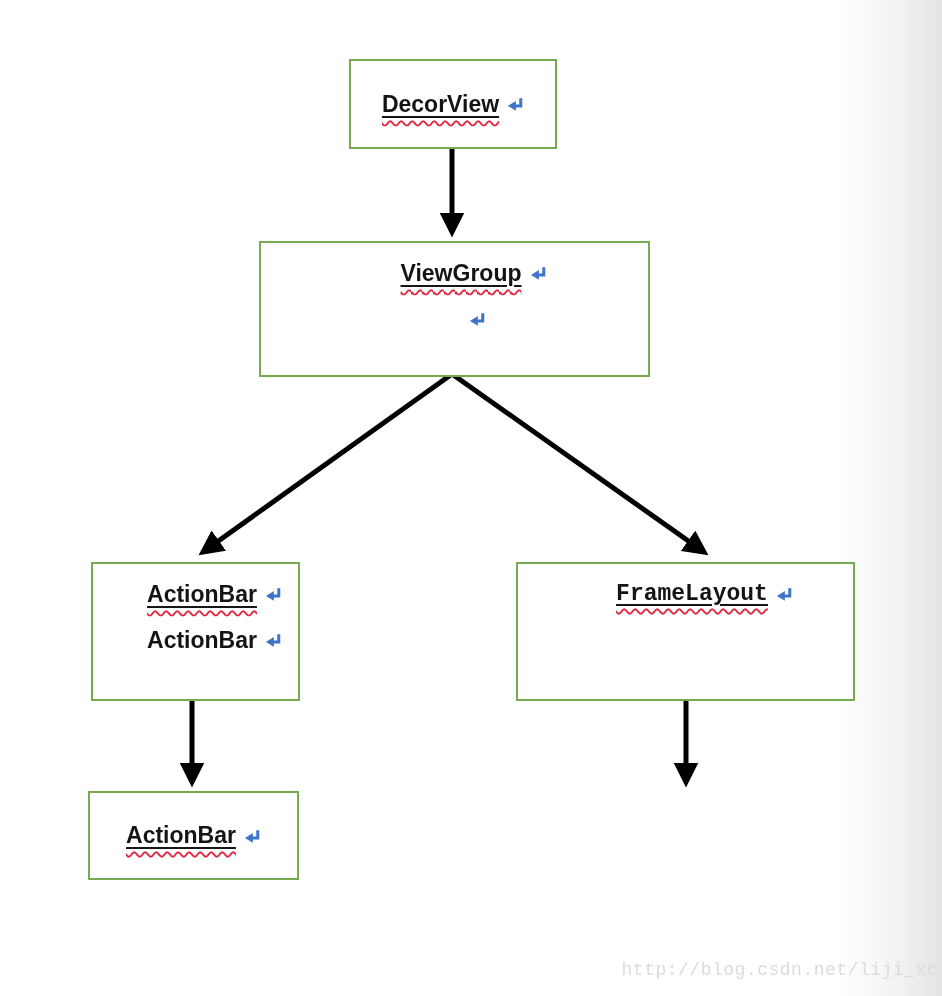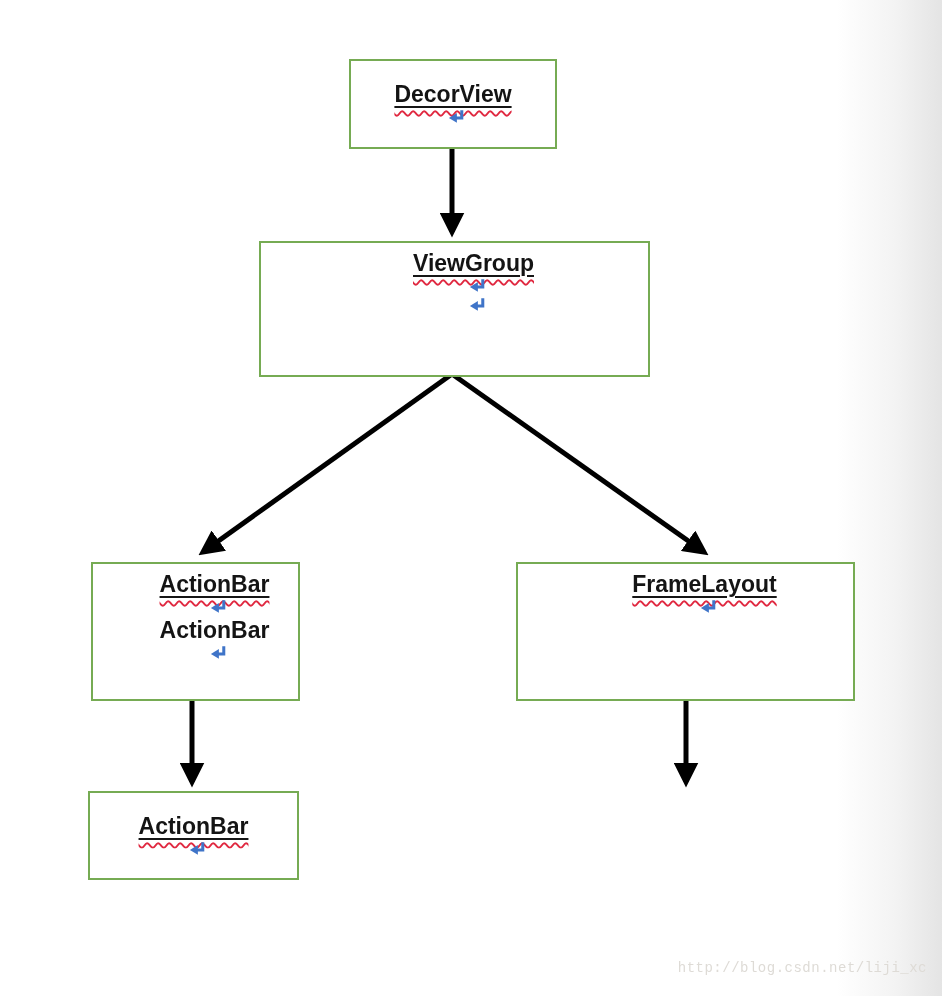--- a/index.html
+++ b/index.html
@@ -45,21 +45,20 @@
   .v-top    { justify-content: flex-start; padding-top: 7px; padding-left: 38px; }
 
   .nline {
     height: 46px;
     display: flex;
     align-items: center;
     white-space: nowrap;
     font-size: 23px;
     font-weight: bold;
     color: #141414;
-    flex-direction: column;
   }
 
   
   .flagged {
     text-decoration-line: underline;
     text-decoration-style: wavy;
     text-decoration-color: #e02840;
     text-decoration-thickness: 2px;
     text-underline-offset: 8px;
   }
@@ -73,25 +72,25 @@
 
   .ret {
     width: 18px; height: 16px;
     margin-left: 7px;
     flex: 0 0 auto;
     transform: translateY(1px);
   }
 
   .watermark {
     position: absolute;
-    right: 15px;
+    right: 4px;
     top: 960px;
     z-index: 3;
     font-family: "Liberation Mono", "DejaVu Sans Mono", monospace;
-    font-size: 14px;
+    font-size: 18px;
     letter-spacing: 0.5px;
     color: #dedbd6;
     white-space: nowrap;
   }
 </style>
 </head>
 <body>
 
 <div id="canvas">
 
@@ -146,21 +145,21 @@
     </div>
     <div class="nline">
       <span>ActionBar</span>
       <svg class="ret" viewBox="0 0 20 18">
         <path d="M16.5 1.5 V10 H9" fill="none" stroke="#3f74c8" stroke-width="3.4"></path>
         <path d="M11 4.5 L2 10 L11 15.5 z" fill="#3f74c8"></path>
       </svg>
     </div>
   </div>
 
-  <div class="node v-top" style="left:516px; top:562px; width:339px; height:139px;">
+  <div class="node v-top" style="left:516px; top:562px; width:339px; height:139px;font-family:Liberation Mono, monospace;">
     <div class="nline">
       <span class="flagged"><span class="inner">FrameLayout</span></span>
       <svg class="ret" viewBox="0 0 20 18">
         <path d="M16.5 1.5 V10 H9" fill="none" stroke="#3f74c8" stroke-width="3.4"></path>
         <path d="M11 4.5 L2 10 L11 15.5 z" fill="#3f74c8"></path>
       </svg>
     </div>
   </div>
 
   <div class="node v-center" style="left:88px; top:791px; width:211px; height:89px;">

